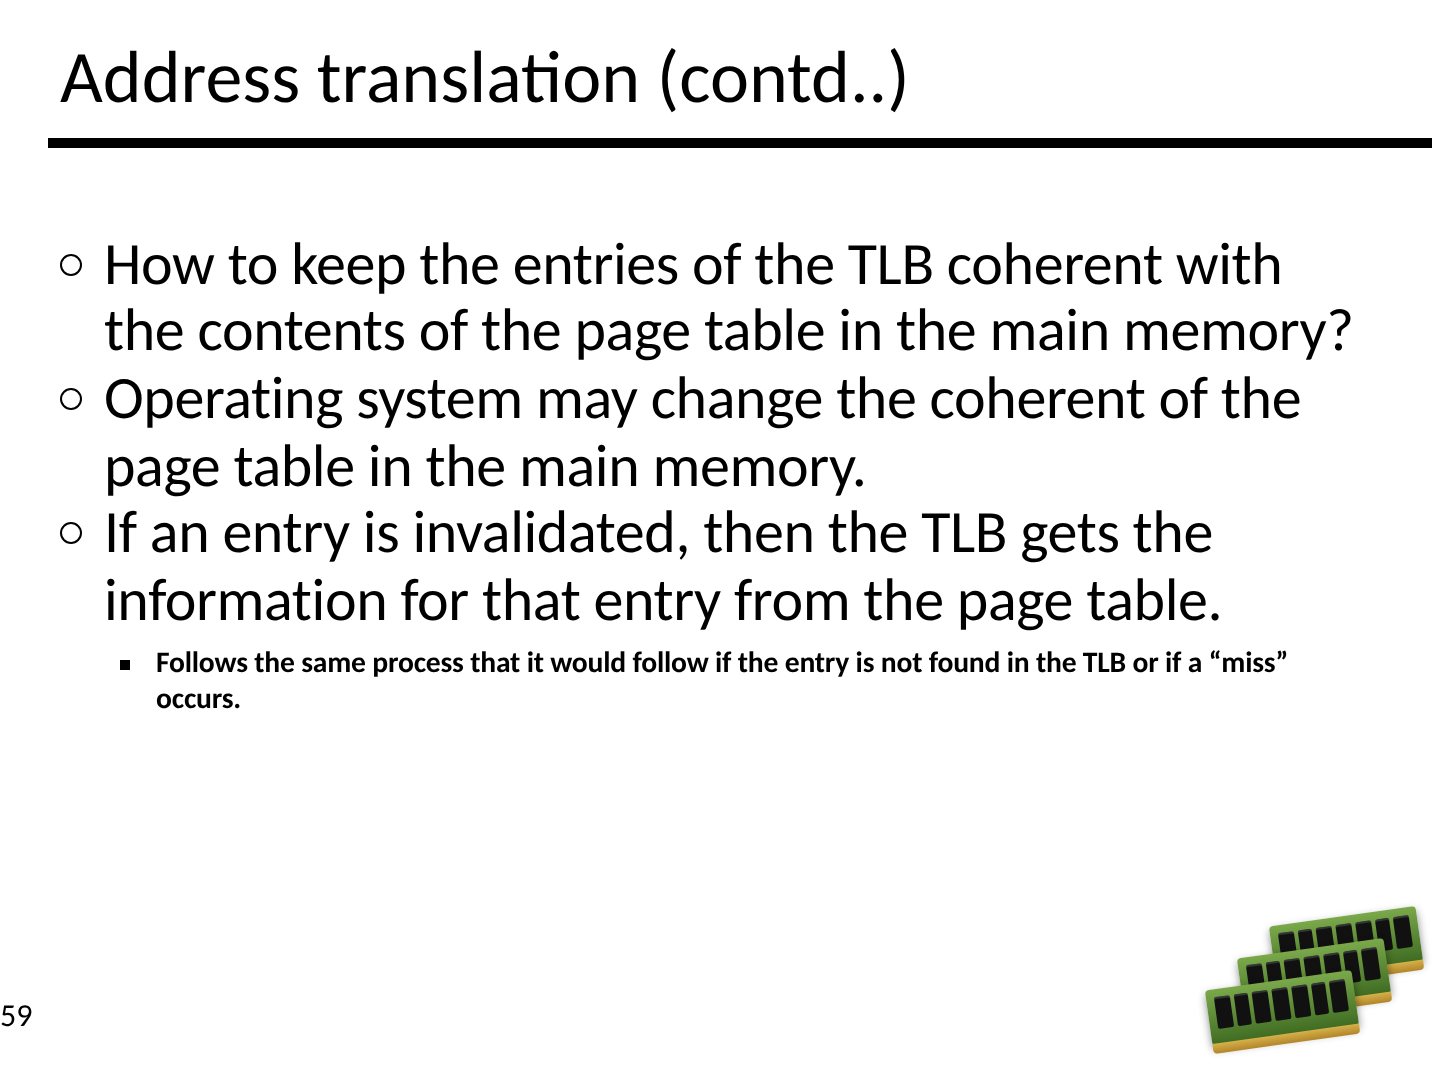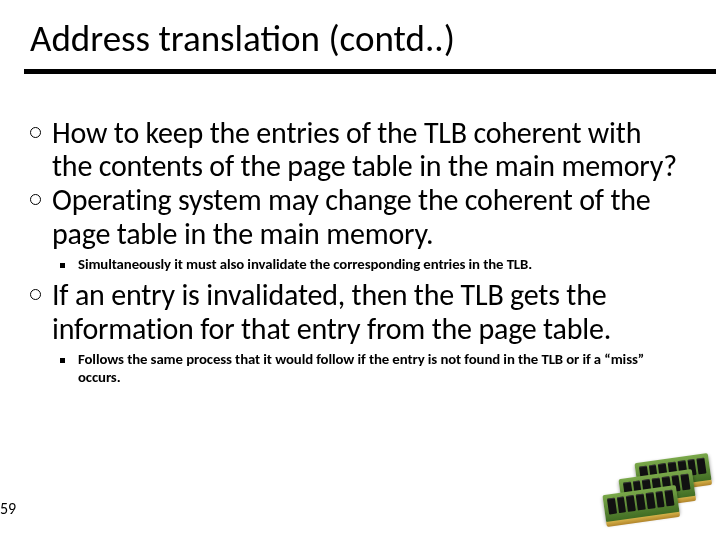--- a/index.html
+++ b/index.html
@@ -136,21 +136,20 @@
 
   <h1 class="title">Address translation (contd..)</h1>
   <div class="underline"></div>
 
   <div class="body">
 
     <p class="b1">How to keep the entries of the TLB coherent with the contents of the page table in the main memory?</p>
 
     <p class="b1">Operating system may change the coherent of the page table in the main memory.</p>
 
-    <p class="b2">Simultaneously it must also invalidate the corresponding entries in the TLB.</p>
 
 
     <p class="b1">If an entry is invalidated, then the TLB gets the information for that entry from the page table.</p>
 
     <p class="b2">Follows the same process that it would follow if the entry is not found in the TLB or if a “miss” occurs.</p>
 
   </div>
 
   <div class="pagenum">59</div>
 

